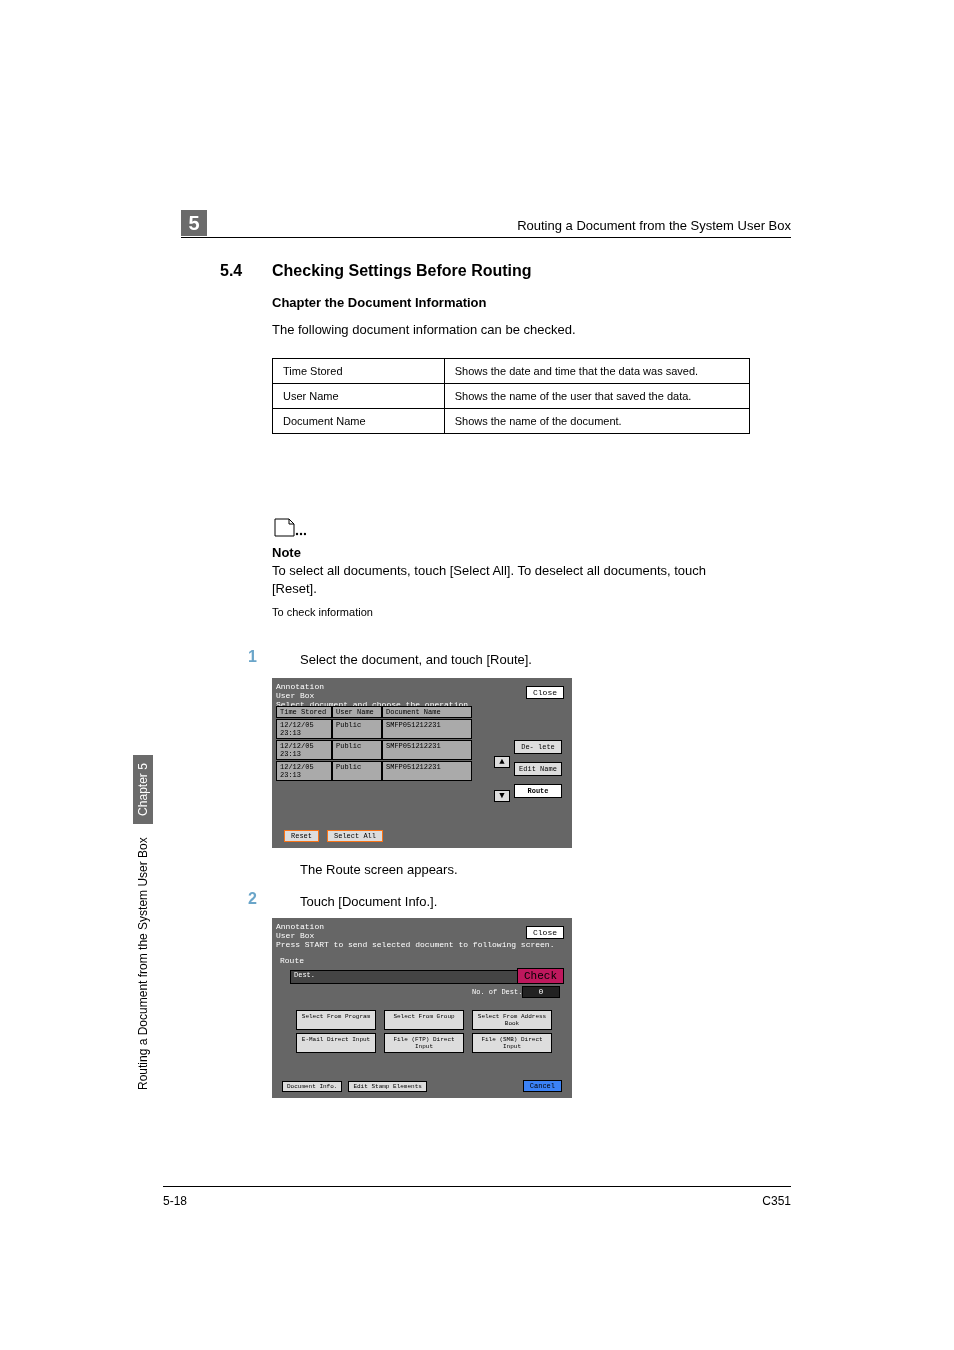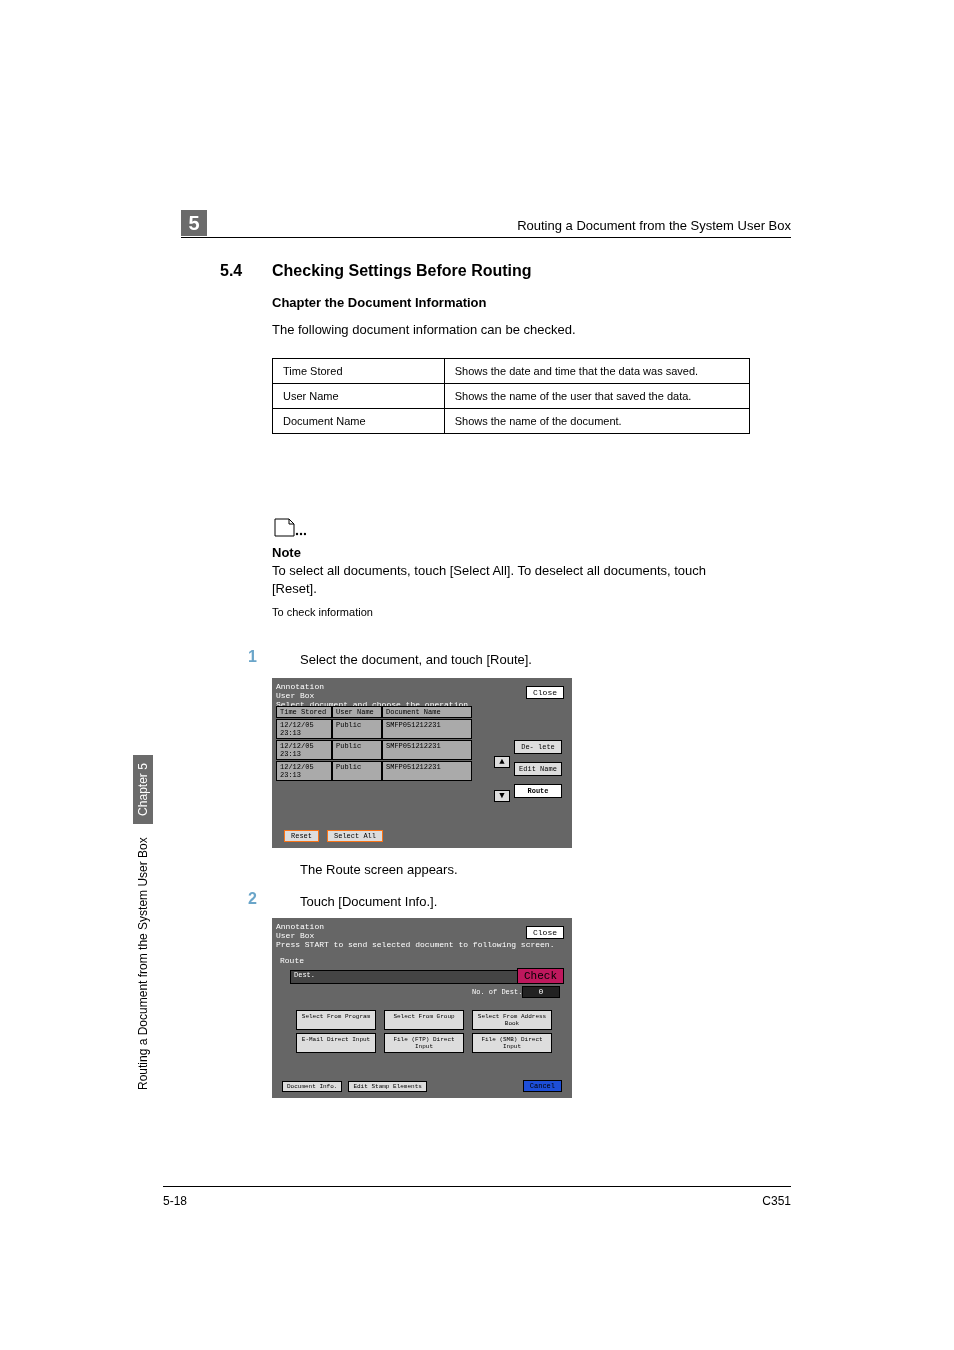--- a/index.html
+++ b/index.html
@@ -168,21 +168,21 @@
   .s2-dest{position:absolute;left:10px;top:52px;width:230px;height:14px;background:#444;border:1px solid #000;color:#fff;font-size:7px;padding:0 3px;margin-left:8px;}
   .s2-check{position:absolute;right:8px;top:50px;background:#be185d;color:#000;border:1px solid #000;font-size:11px;padding:1px 6px;}
   .s2-count{position:absolute;left:200px;top:70px;color:#fff;font-size:7px;}
   .s2-count-box{position:absolute;left:250px;top:68px;width:38px;height:12px;background:#222;border:1px solid #000;text-align:center;color:#fff;font-size:8px;}
   .s2-row{position:absolute;display:flex;gap:8px;}
   .s2-row div{background:#ddd;color:#000;border:1px solid #000;font-size:6px;padding:2px 3px;width:80px;text-align:center;}
   .s2-row1{left:24px;top:92px;}
   .s2-row2{left:24px;top:115px;}
   .s2-bottom{position:absolute;left:10px;bottom:6px;display:flex;gap:6px;}
   .s2-bottom div{background:#ddd;color:#000;border:1px solid #000;font-size:6px;padding:1px 4px;}
-  .s2-cancel{position:absolute;right:10px;bottom:6px;background:#1d4ed8;color:#000;border:1px solid #000;font-size:7px;padding:1px 6px;}
+  .s2-cancel{position:absolute;right:10px;bottom:6px;background:#3b82f6;color:#000;border:1px solid #000;font-size:7px;padding:1px 6px;}
 
   .sidetext {
     position:absolute;
     left:136px; top:1090px;
     transform: rotate(-90deg);
     transform-origin: left top;
     font-size:12px;
     white-space: nowrap;
   }
   .sidetext .chapnum{

